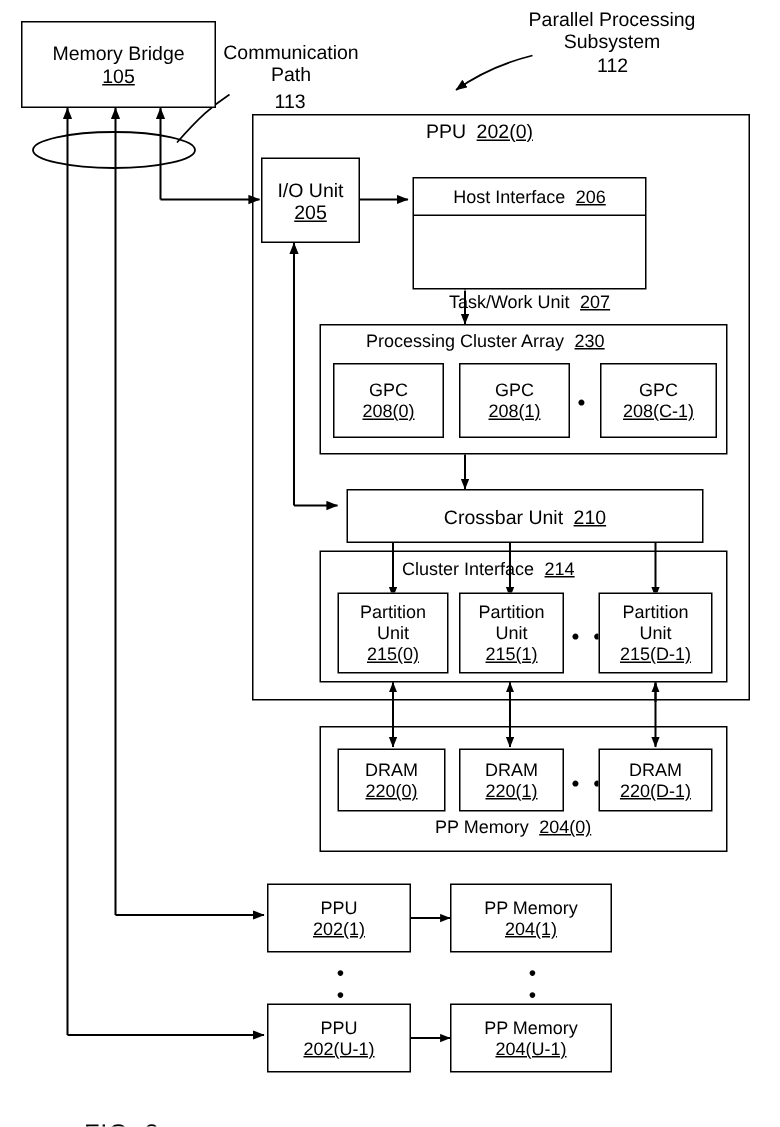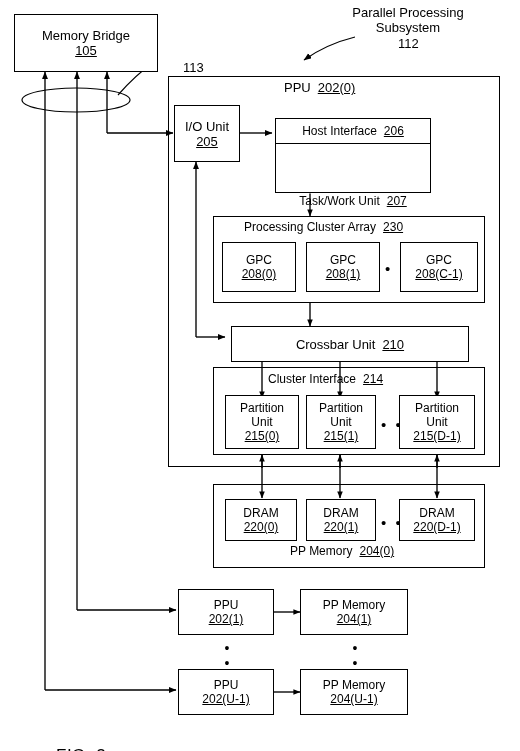--- a/index.html
+++ b/index.html
@@ -87,25 +87,27 @@
       <line x1="437" y1="468" x2="437" y2="455" marker-end="url(#ah2)"></line>
 
       <line x1="274" y1="612" x2="300" y2="612" marker-start="url(#ah2)" marker-end="url(#ah2)"></line>
 
       <line x1="274" y1="692" x2="300" y2="692" marker-start="url(#ah2)" marker-end="url(#ah2)"></line>
 
       <path d="M355,37 C335,42 318,50 304,60" stroke-width="1.15" marker-end="url(#ah)"></path>
     </g>
   </svg>
 
-  <div class="box" style="left:14px;top:14px;width:144px;height:58px;">
+  <div class="box" style="left:14px;top:14px;width:130px;height:58px;">
     <span class="t13">Memory Bridge</span>
     <span class="t13 u">105</span>
   </div>
 
+  <div class="cap t13" style="left:146px;top:27px;width:96px;">Communication
+Path</div>
   <div class="lbl t13" style="left:183px;top:61px;">113</div>
 
   <div class="cap t13" style="left:330px;top:5px;width:156px;">Parallel Processing
 Subsystem</div>
   <div class="lbl t13" style="left:398px;top:37px;">112</div>
 
   <div class="outer" style="left:168px;top:76px;width:332px;height:391px;"></div>
   <div class="lbl row t13" style="left:284px;top:81px;">
     <span>PPU</span>
     <span class="u">202(0)</span>

